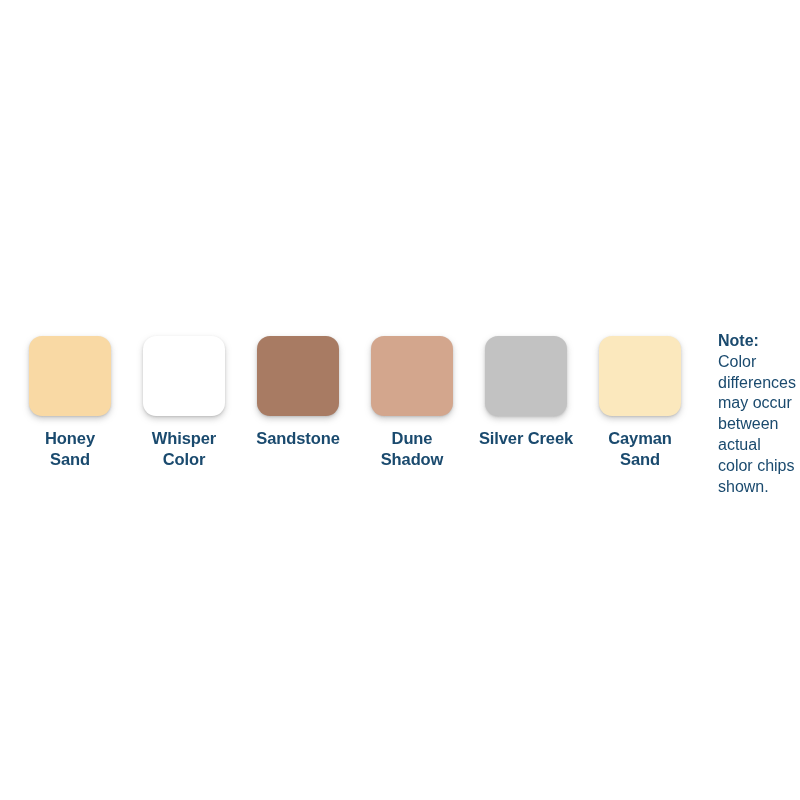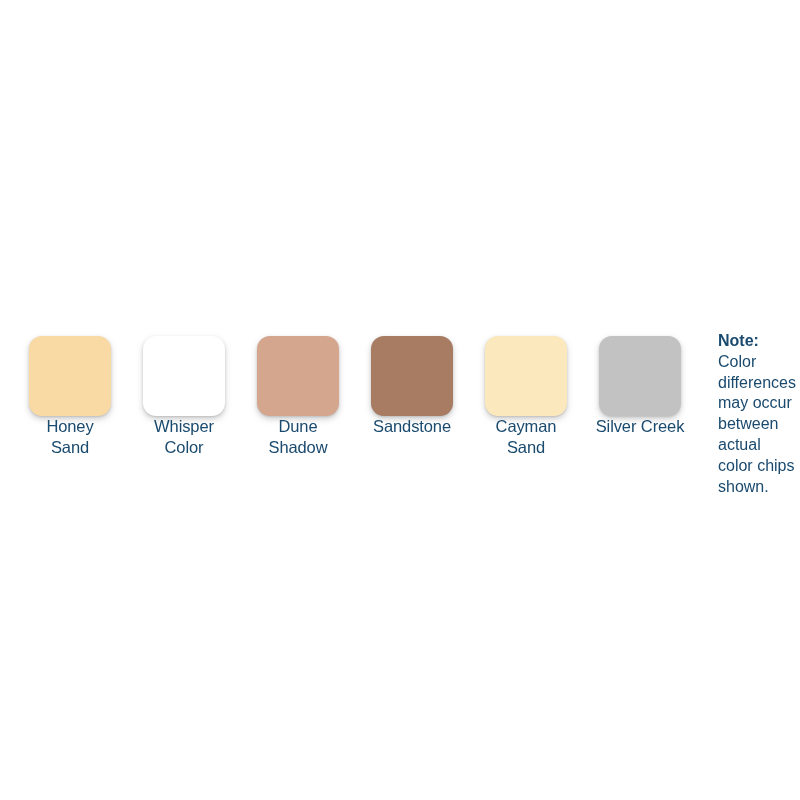--- a/index.html
+++ b/index.html
@@ -42,22 +42,23 @@
   .swatch-chip {
     width: 82px;
     height: 80px;
     border-radius: 13px;
     box-shadow: 0 3px 6px rgba(120,120,120,0.36),
                 0 1px 2px rgba(140,140,140,0.30);
     flex: none;
   }
 
   .swatch-label {
+    margin-top: 12px;
     font-size: 16.5px;
-    font-weight: normal;
+    font-weight: bold;
     line-height: 1.30;
     text-align: center;
     color: #1a4a6e;
     letter-spacing: -0.1px;
     max-width: 108px;
     word-spacing: 100px; 
   }
   
   .swatch-label.nowrap {
     word-spacing: normal;
@@ -87,34 +88,34 @@
   <div id="swatch-row">
       <div class="swatch-cell">
         <div class="swatch-chip" style="background: rgb(249, 217, 164);"></div>
         <div class="swatch-label">Honey Sand</div>
       </div>
       <div class="swatch-cell">
         <div class="swatch-chip" style="background: rgb(255, 255, 255);"></div>
         <div class="swatch-label">Whisper Color</div>
       </div>
       <div class="swatch-cell">
+        <div class="swatch-chip" style="background: rgb(168, 123, 99);"></div>
+        <div class="swatch-label nowrap">Sandstone</div>
+      </div>
+      <div class="swatch-cell">
         <div class="swatch-chip" style="background: rgb(211, 166, 141);"></div>
         <div class="swatch-label">Dune Shadow</div>
       </div>
       <div class="swatch-cell">
-        <div class="swatch-chip" style="background: rgb(168, 123, 99);"></div>
-        <div class="swatch-label nowrap">Sandstone</div>
+        <div class="swatch-chip" style="background: rgb(194, 194, 194);"></div>
+        <div class="swatch-label nowrap">Silver Creek</div>
       </div>
       <div class="swatch-cell">
         <div class="swatch-chip" style="background: rgb(251, 232, 189);"></div>
         <div class="swatch-label">Cayman Sand</div>
-      </div>
-      <div class="swatch-cell">
-        <div class="swatch-chip" style="background: rgb(194, 194, 194);"></div>
-        <div class="swatch-label nowrap">Silver Creek</div>
       </div>
     </div>
 
   <div id="note-block">
     <span class="note-lead">Note:</span><span> Color differences may occur between actual color chips shown.</span>
   </div>
 
 </div>
 
 </body></html>

